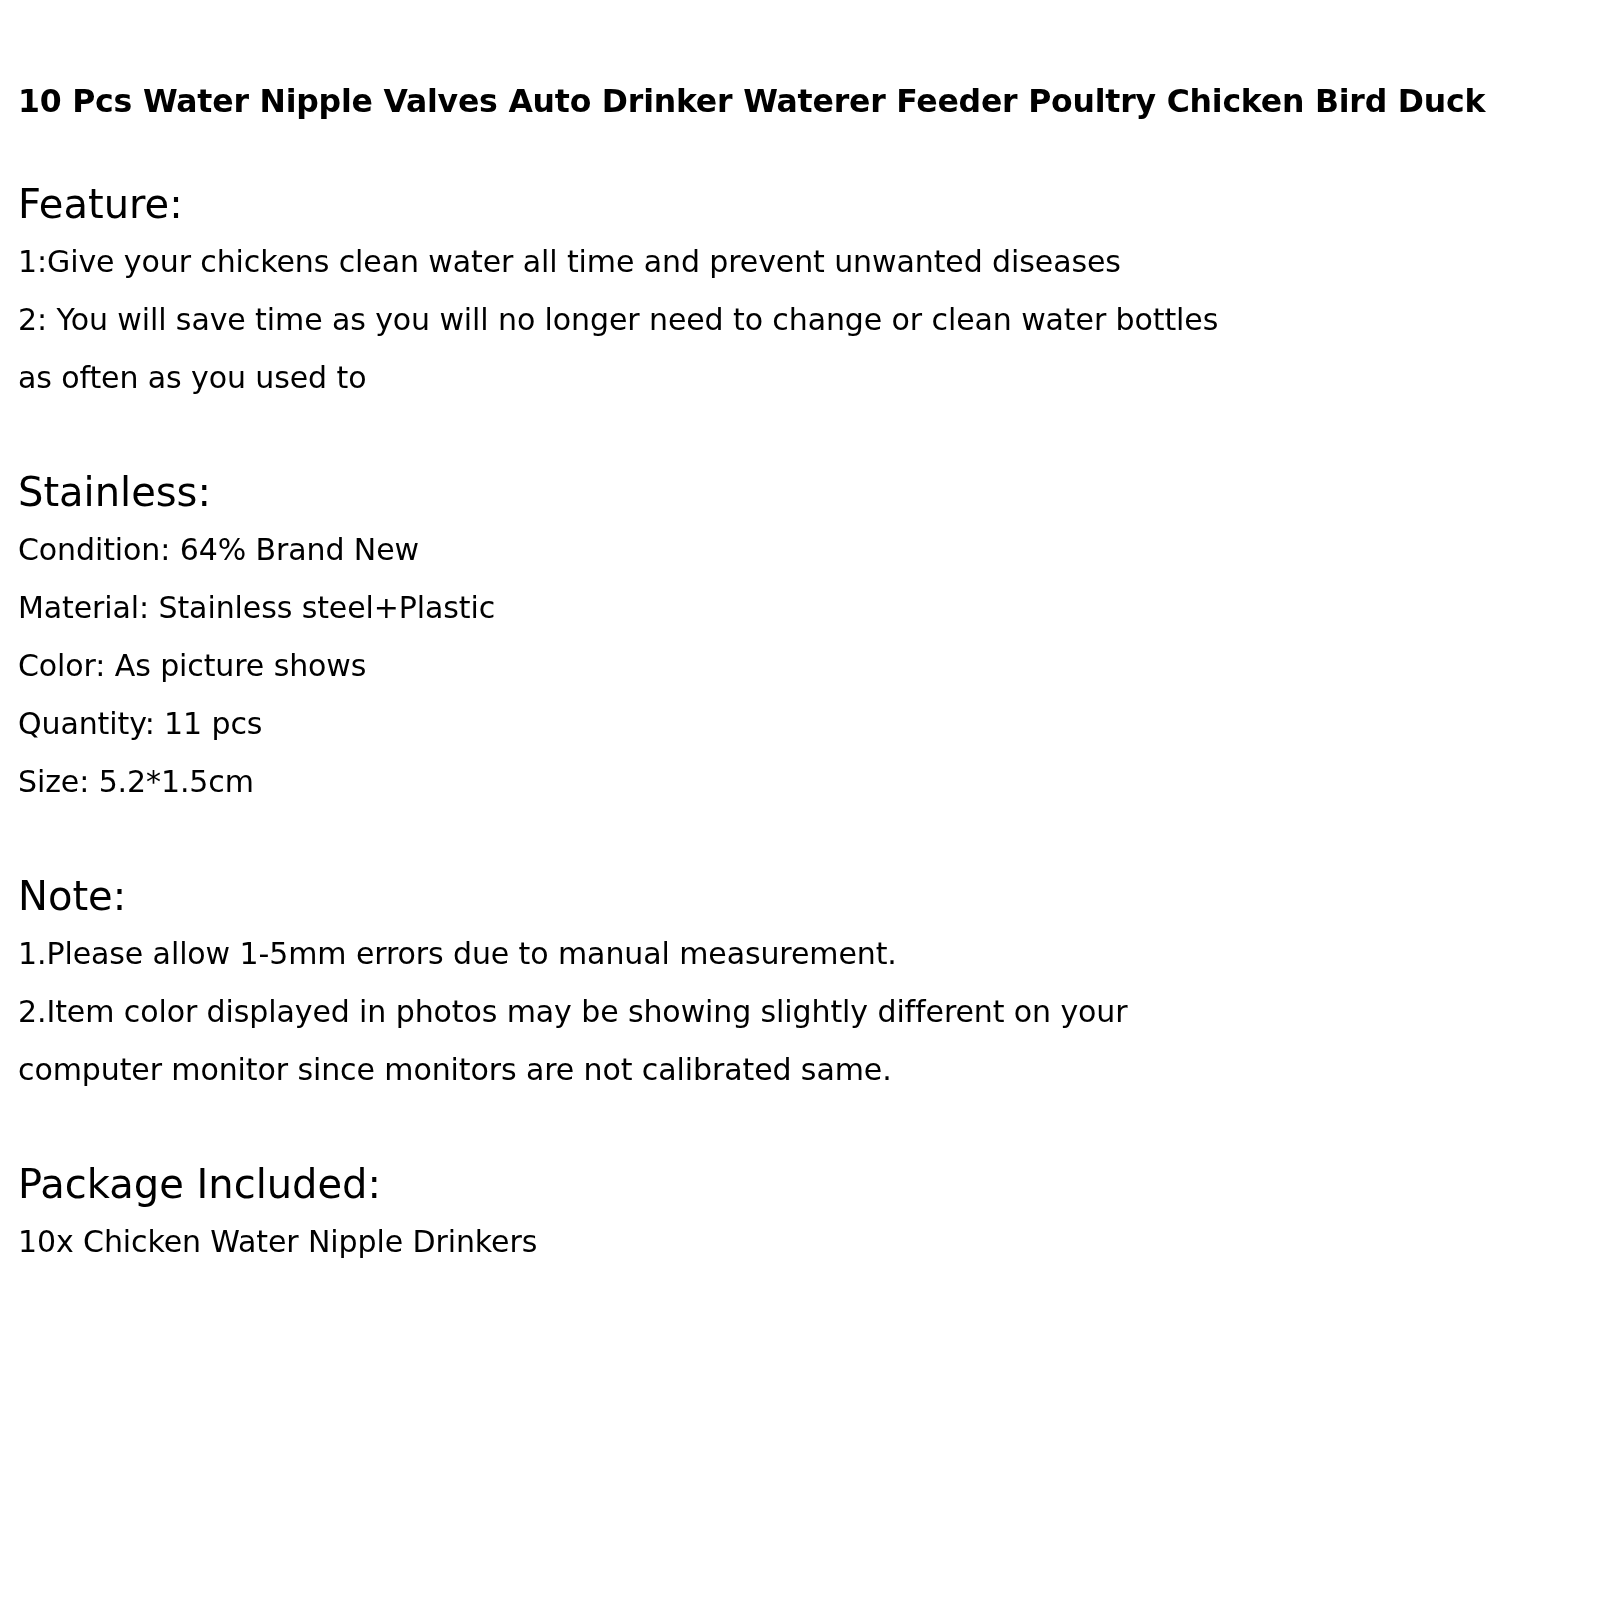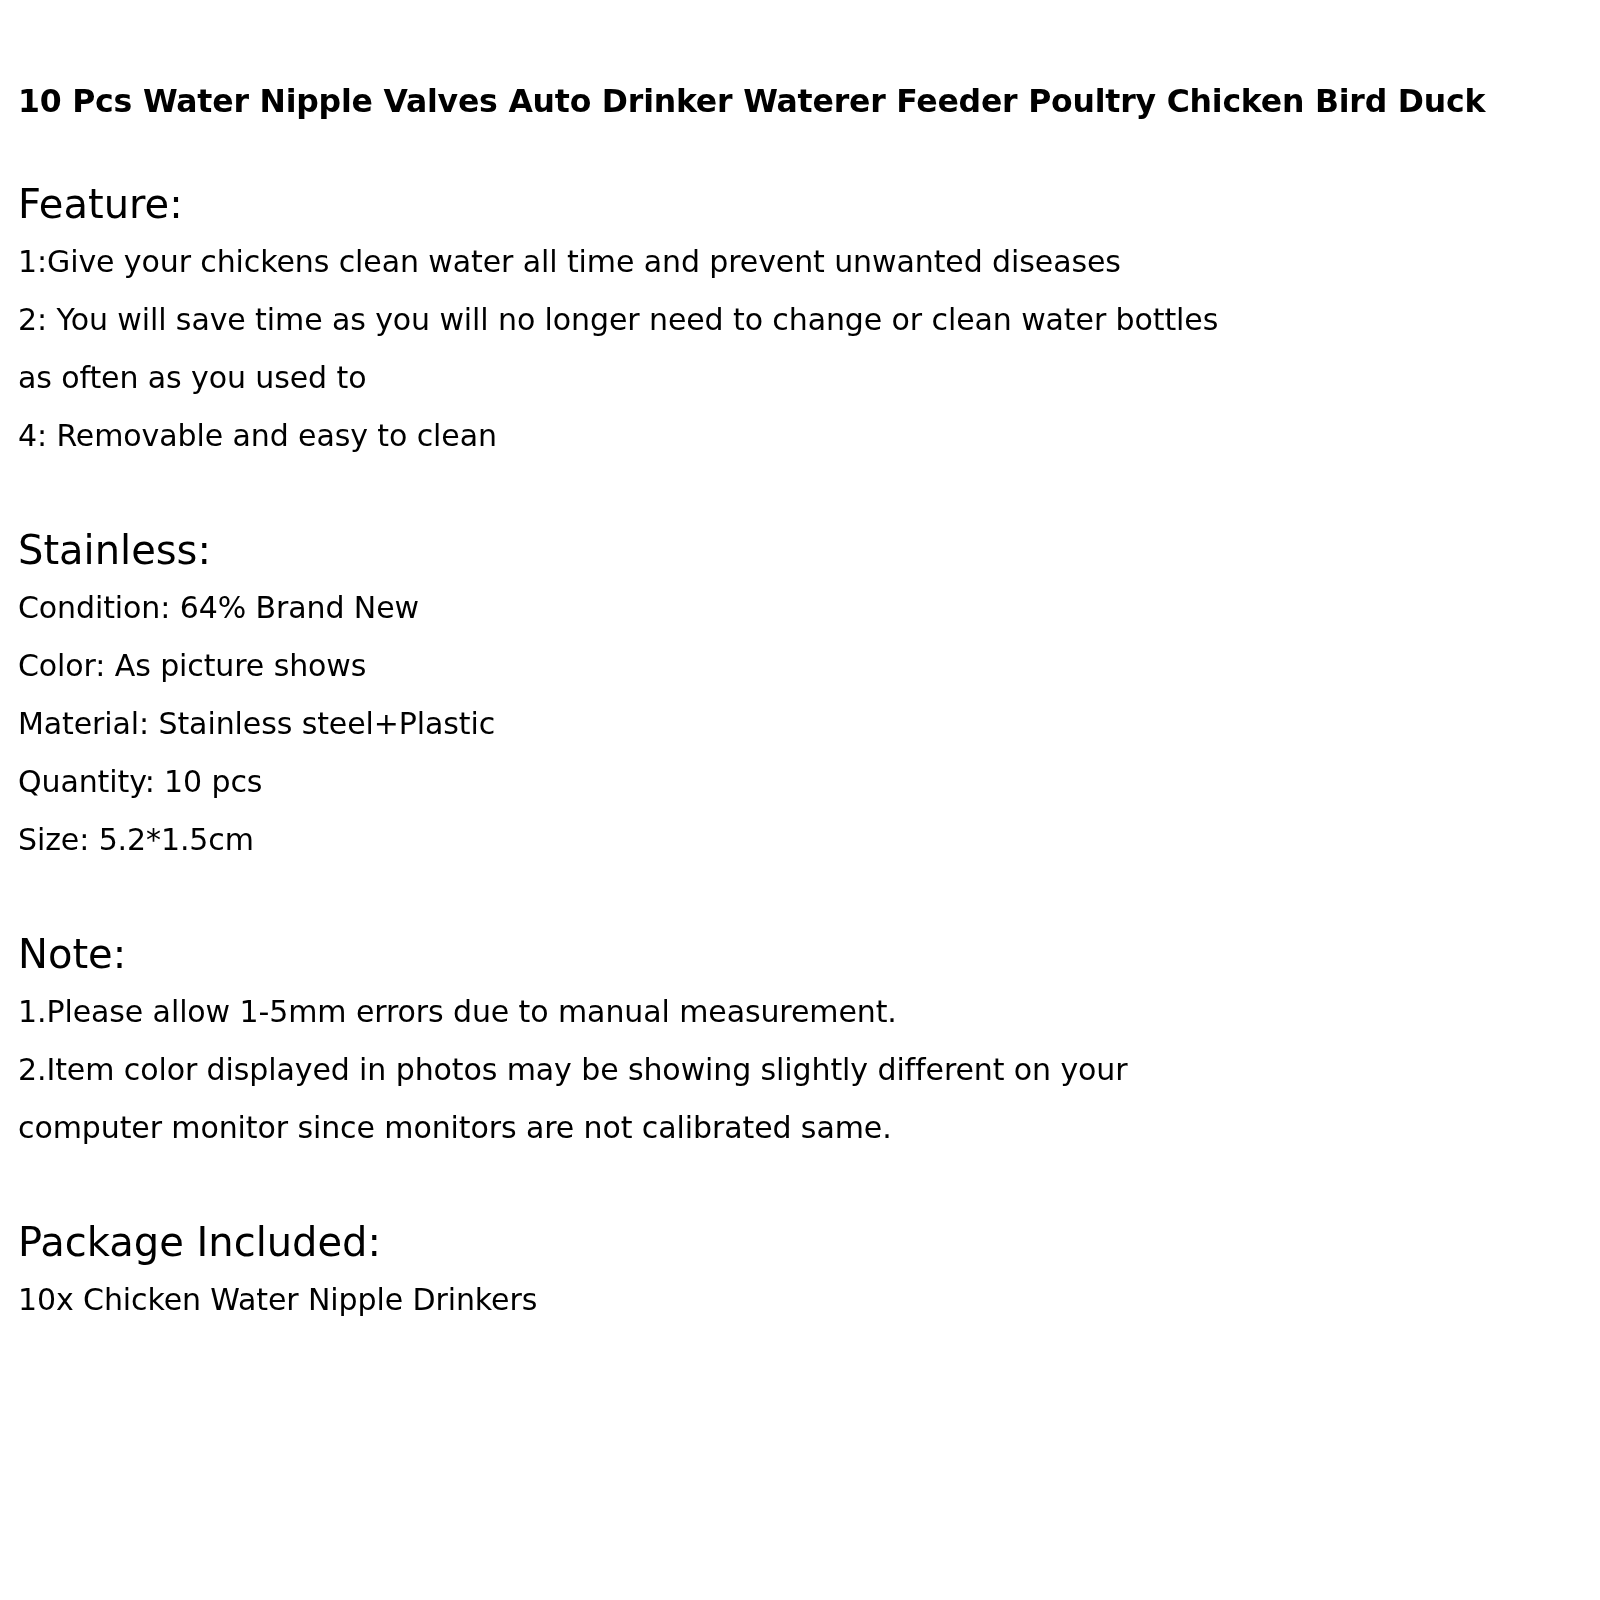--- a/index.html
+++ b/index.html
@@ -51,29 +51,28 @@
 <body>
 
 <div class="page">
 
   <h1 class="title">10 Pcs Water Nipple Valves Auto Drinker Waterer Feeder Poultry Chicken Bird Duck</h1>
 
   <div class="block">
     <div class="heading">Feature:</div>
     <div class="line">1:Give your chickens clean water all time and prevent unwanted diseases</div>
     <div class="line wrap">2: You will save time as you will no longer need to change or clean water bottles as often as you used to</div>
-    <div class="line">4: Removable and easy to clean</div>
   </div>
 
   <div class="block">
     <div class="heading">Stainless:</div>
     <div class="line">Condition: 64% Brand New</div>
+    <div class="line">Material: Stainless steel+Plastic</div>
     <div class="line">Color: As picture shows</div>
-    <div class="line">Material: Stainless steel+Plastic</div>
-    <div class="line">Quantity: 10 pcs</div>
+    <div class="line">Quantity: 11 pcs</div>
     <div class="line">Size: 5.2*1.5cm</div>
   </div>
 
   <div class="block">
     <div class="heading">Note:</div>
     <div class="line">1.Please allow 1-5mm errors due to manual measurement.</div>
     <div class="line wrap">2.Item color displayed in photos may be showing slightly different on your computer monitor since monitors are not calibrated same.</div>
   </div>
 
   <div class="block">

